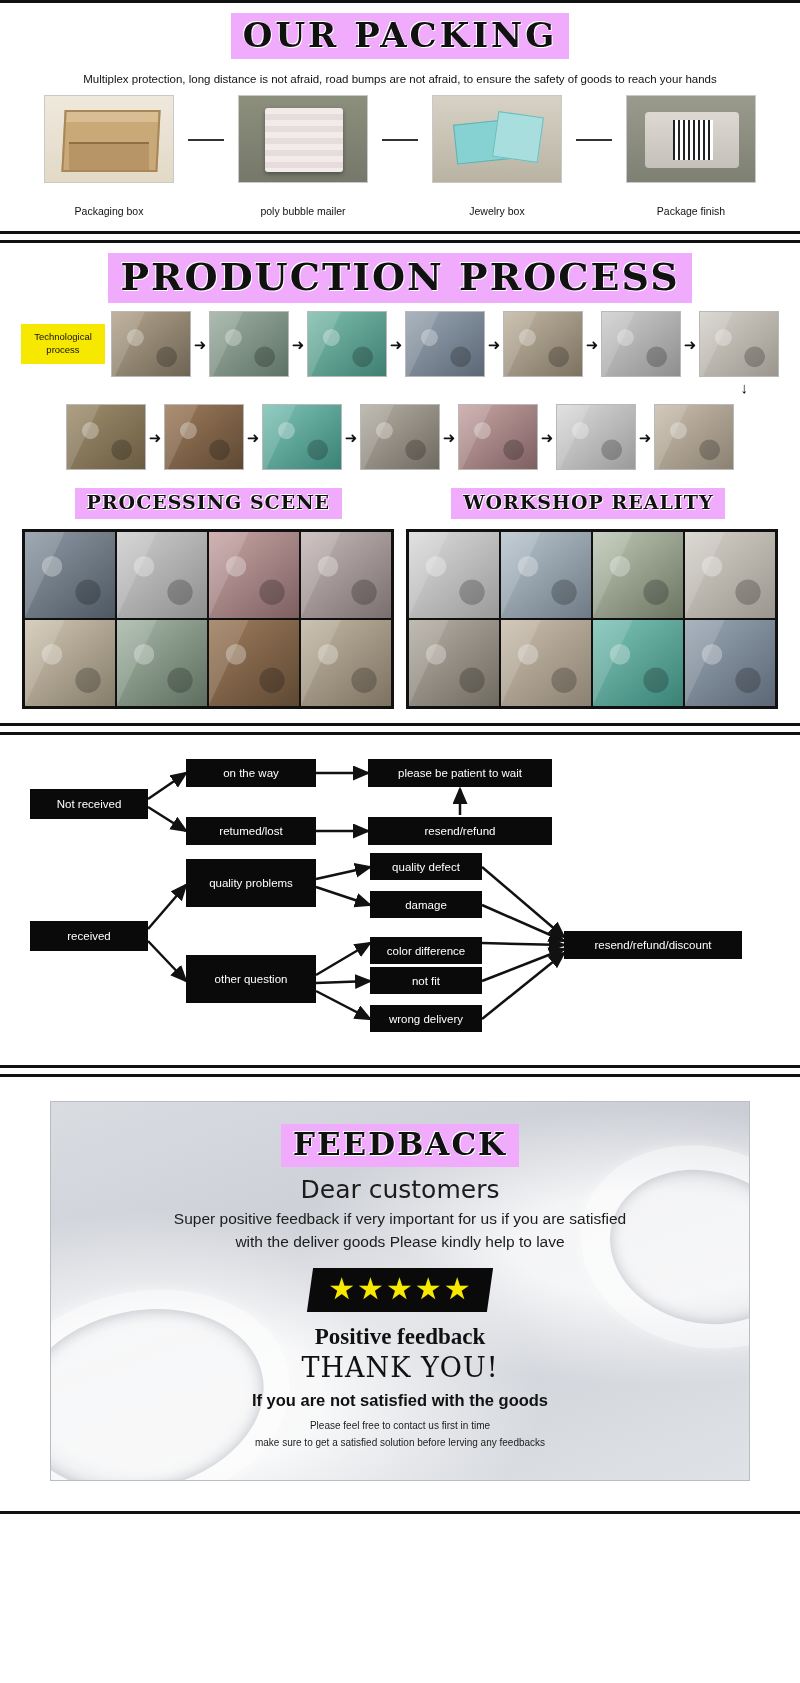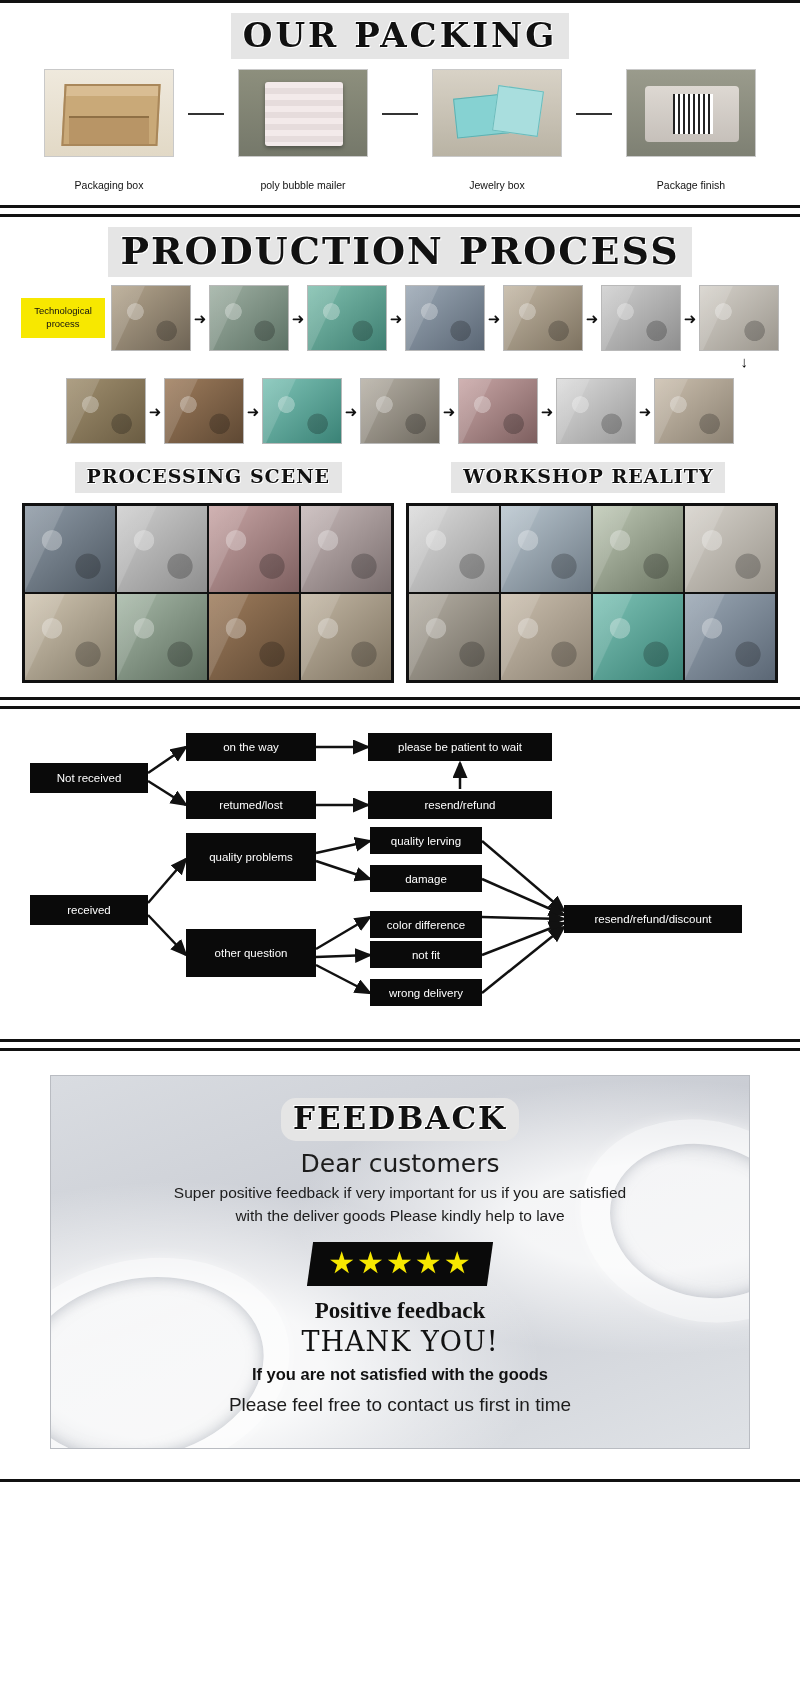--- a/index.html
+++ b/index.html
@@ -21,37 +21,37 @@
     border-top: 3px solid #111;
     border-bottom: 3px solid #111;
     padding: 10px 0 14px 0;
     position: relative;
   }
   .section + .section { margin-top: 6px; }
 
   
   .hl-title {
     display: inline-block;
-    background: #e5e5e5;
+    background: #f0abfc;
     color: #111;
     font-family: "DejaVu Serif", serif;
     font-weight: bold;
     letter-spacing: 2px;
     line-height: 1;
     padding: 5px 12px 7px 12px;
     text-shadow:
        1px 1px 0 #fff,
       -1px -1px 0 #fff;
   }
   .title-wrap { text-align: center; }
 
   .t-packing { font-size: 34px; letter-spacing: 3px; }
   .t-production { font-size: 38px; letter-spacing: 2px; }
   .t-sub { font-size: 19px; letter-spacing: 1px; }
-  .t-feedback { font-size: 31px; letter-spacing: 2px; border-radius: 15px; }
+  .t-feedback { font-size: 31px; letter-spacing: 2px; }
 
   .lead-text {
     text-align: center;
     font-size: 11.5px;
     color: #111;
     margin: 14px 16px 6px 16px;
   }
 
   
   .packing-row {
@@ -296,31 +296,32 @@
     letter-spacing: 2px;
   }
   .fb-positive {
     font-size: 23px; font-weight: bold; color:#111; margin: 4px 0 2px 0; font-family: Liberation Serif, serif;
   }
   .fb-thanks {
     font-family: "DejaVu Serif", serif;
     font-size: 27px; color:#111; letter-spacing: 1px; margin: 0 0 8px 0;
   }
   .fb-notsat { font-size: 16.5px; font-weight: bold; color:#111; margin: 8px 0 10px 0; }
-  .fb-small { font-size: 19px; color:#1c1c1c; margin: 6px 0; }
+  .fb-small { font-size: 10px; color:#1c1c1c; margin: 6px 0; }
 </style>
 </head>
 <body>
 
 <div class="page">
 
   <section class="section">
     <div class="title-wrap">
       <span class="hl-title t-packing">OUR PACKING</span>
     </div>
+    <div class="lead-text">Multiplex protection, long distance is not afraid, road bumps are not afraid, to ensure the safety of goods to reach your hands</div>
 
     <div class="packing-row">
       <div class="pack-item">
         <div class="pack-img">
             <span class="ph ph-box"></span>
           </div>
         <div class="pack-cap">Packaging box</div>
       </div>
       <div class="pack-dash"></div>
       <div class="pack-item">
@@ -457,21 +458,21 @@
       <div class="fbox" style="left:22px; top:38px; width:118px; height:30px;">Not received</div>
       <div class="fbox" style="left:178px; top:8px; width:130px; height:28px;">on the way</div>
       <div class="fbox" style="left:178px; top:66px; width:130px; height:28px;">retumed/lost</div>
       <div class="fbox" style="left:360px; top:8px; width:184px; height:28px;">please be patient to wait</div>
       <div class="fbox" style="left:360px; top:66px; width:184px; height:28px;">resend/refund</div>
 
       <div class="fbox" style="left:22px; top:170px; width:118px; height:30px;">received</div>
       <div class="fbox" style="left:178px; top:204px; width:130px; height:48px;">other question</div>
       <div class="fbox" style="left:178px; top:108px; width:130px; height:48px;">quality problems</div>
 
-      <div class="fbox" style="left:362px; top:102px; width:112px; height:27px;">quality lerving</div>
+      <div class="fbox" style="left:362px; top:102px; width:112px; height:27px;">quality defect</div>
       <div class="fbox" style="left:362px; top:140px; width:112px; height:27px;">damage</div>
       <div class="fbox" style="left:362px; top:186px; width:112px; height:27px;">color difference</div>
       <div class="fbox" style="left:362px; top:216px; width:112px; height:27px;">not fit</div>
       <div class="fbox" style="left:362px; top:254px; width:112px; height:27px;">wrong delivery</div>
 
       <div class="fbox" style="left:556px; top:180px; width:178px; height:28px;">resend/refund/discount</div>
     </div>
   </section>
 
   <section class="section">
@@ -488,17 +489,18 @@
         <div class="fb-line">with the deliver goods Please kindly help to lave</div>
 
         <div class="stars-bar">
           <span>★★★★★</span>
         </div>
 
         <div class="fb-positive">Positive feedback</div>
         <div class="fb-thanks">THANK YOU!</div>
         <div class="fb-notsat">If you are not satisfied with the goods</div>
         <div class="fb-small">Please feel free to contact us first in time</div>
+        <div class="fb-small">make sure to get a satisfied solution before lerving any feedbacks</div>
       </div>
     </div>
   </section>
 
 </div>
 
 </body></html>

